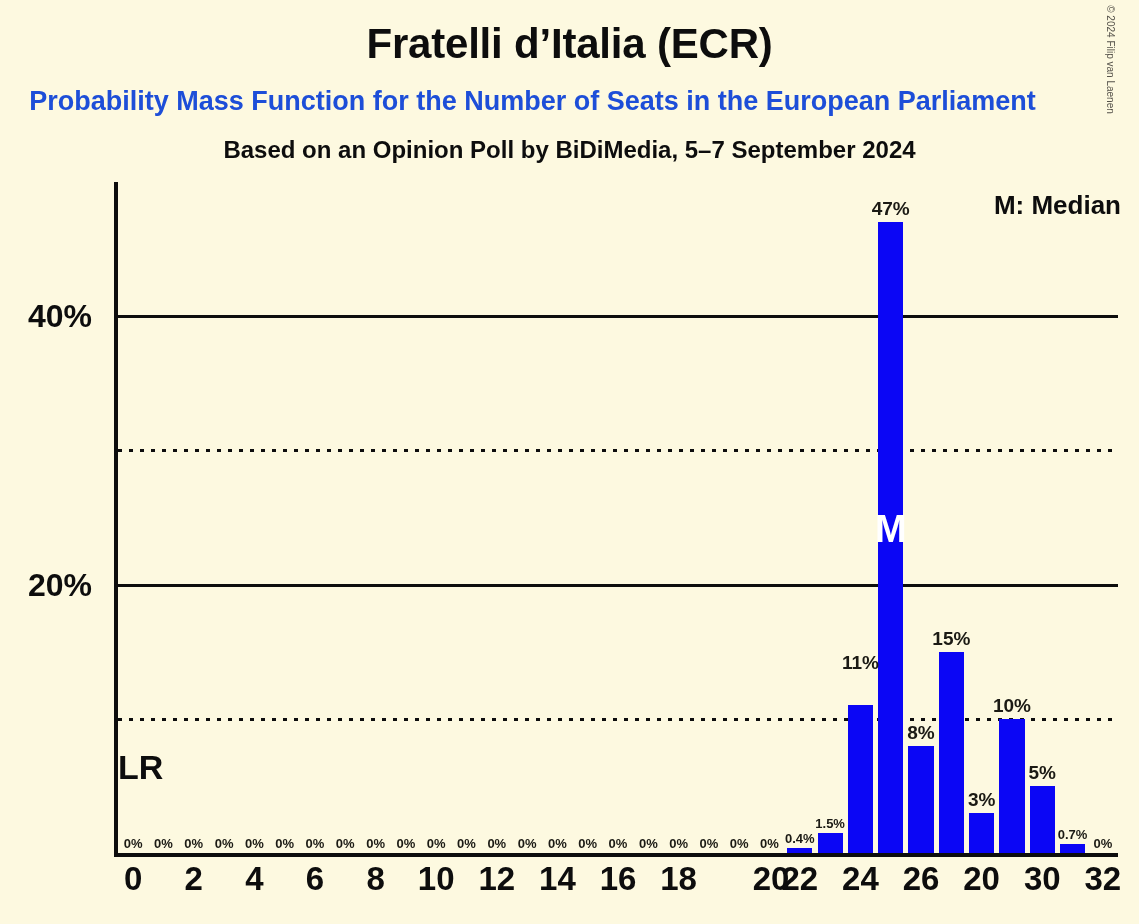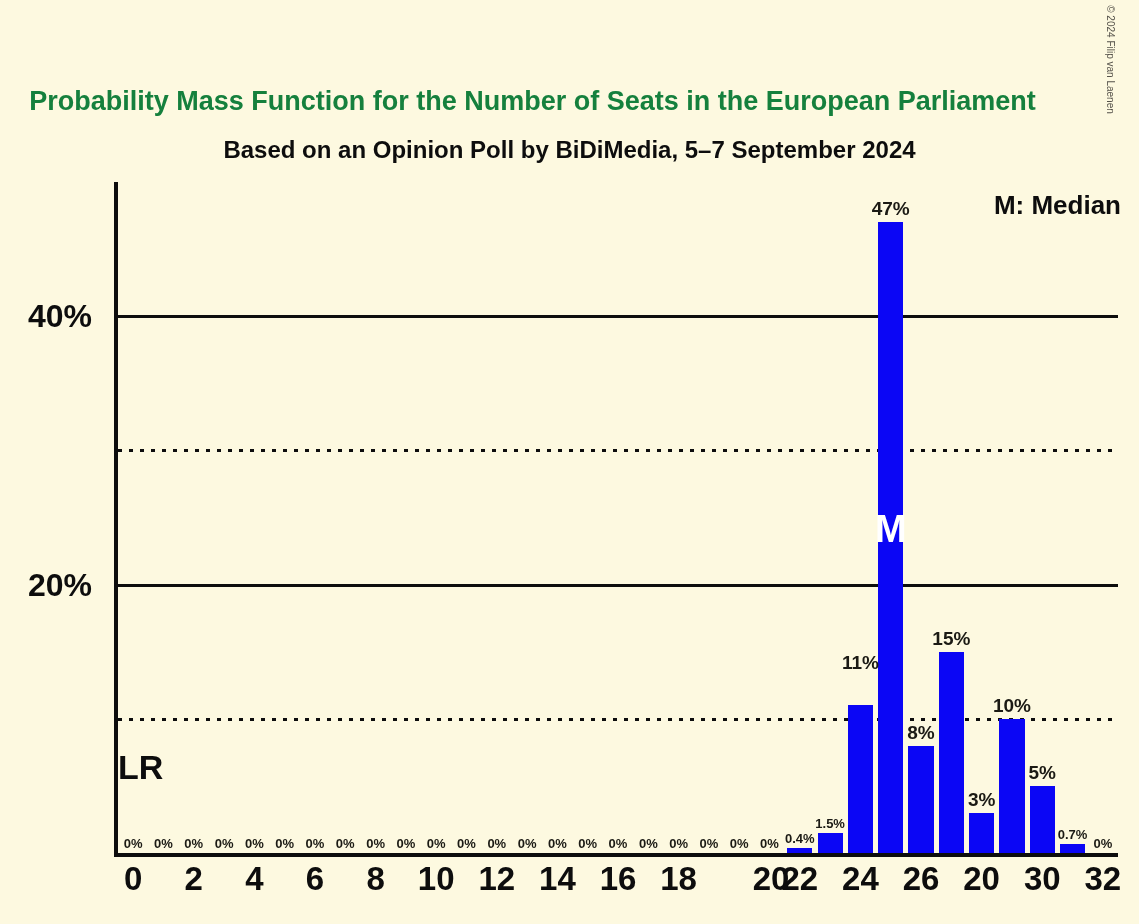--- a/index.html
+++ b/index.html
@@ -35,21 +35,21 @@
     line-height: 1.05;
   }
   .subtitle {
     position: absolute;
     left: 0;
     top: 87px;
     width: 1065px;
     text-align: center;
     font-size: 27px;
     font-weight: bold;
-    color: #15803d;
+    color: #1d4ed8;
     line-height: 1.05;
   }
   .subsubtitle {
     position: absolute;
     left: 0;
     top: 137px;
     width: 1139px;
     text-align: center;
     font-size: 24px;
     font-weight: bold;
@@ -182,20 +182,21 @@
     color: #0d0d0d;
     line-height: 1.5;
     white-space: nowrap;
   }
 </style>
 </head>
 <body>
 
 <div id="root">
 
+  <div class="title">Fratelli d’Italia (ECR)</div>
   <div class="subtitle">Probability Mass Function for the Number of Seats in the European Parliament</div>
   <div class="subsubtitle">Based on an Opinion Poll by BiDiMedia, 5–7 September 2024</div>
 
   <div class="copyright">© 2024 Filip van Laenen</div>
 
   <div class="legend">
     <div class="legend-line">M: Median</div>
   </div>
 
   <div id="plot">

